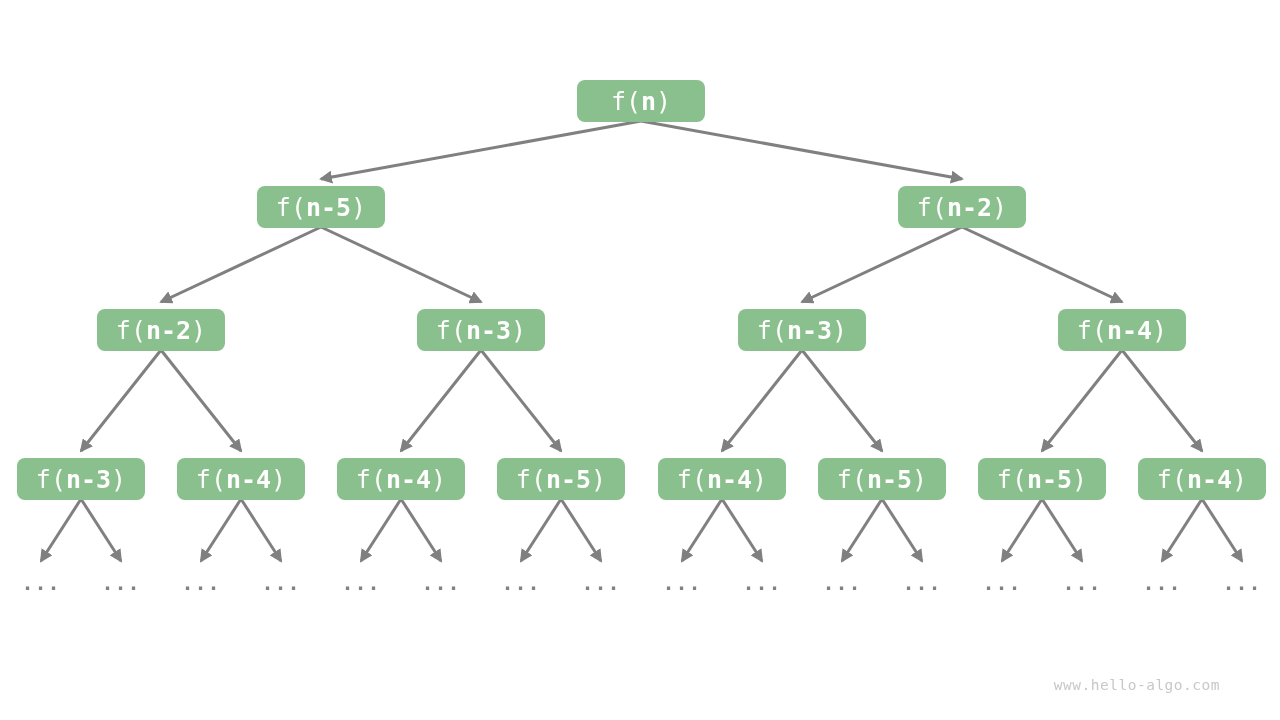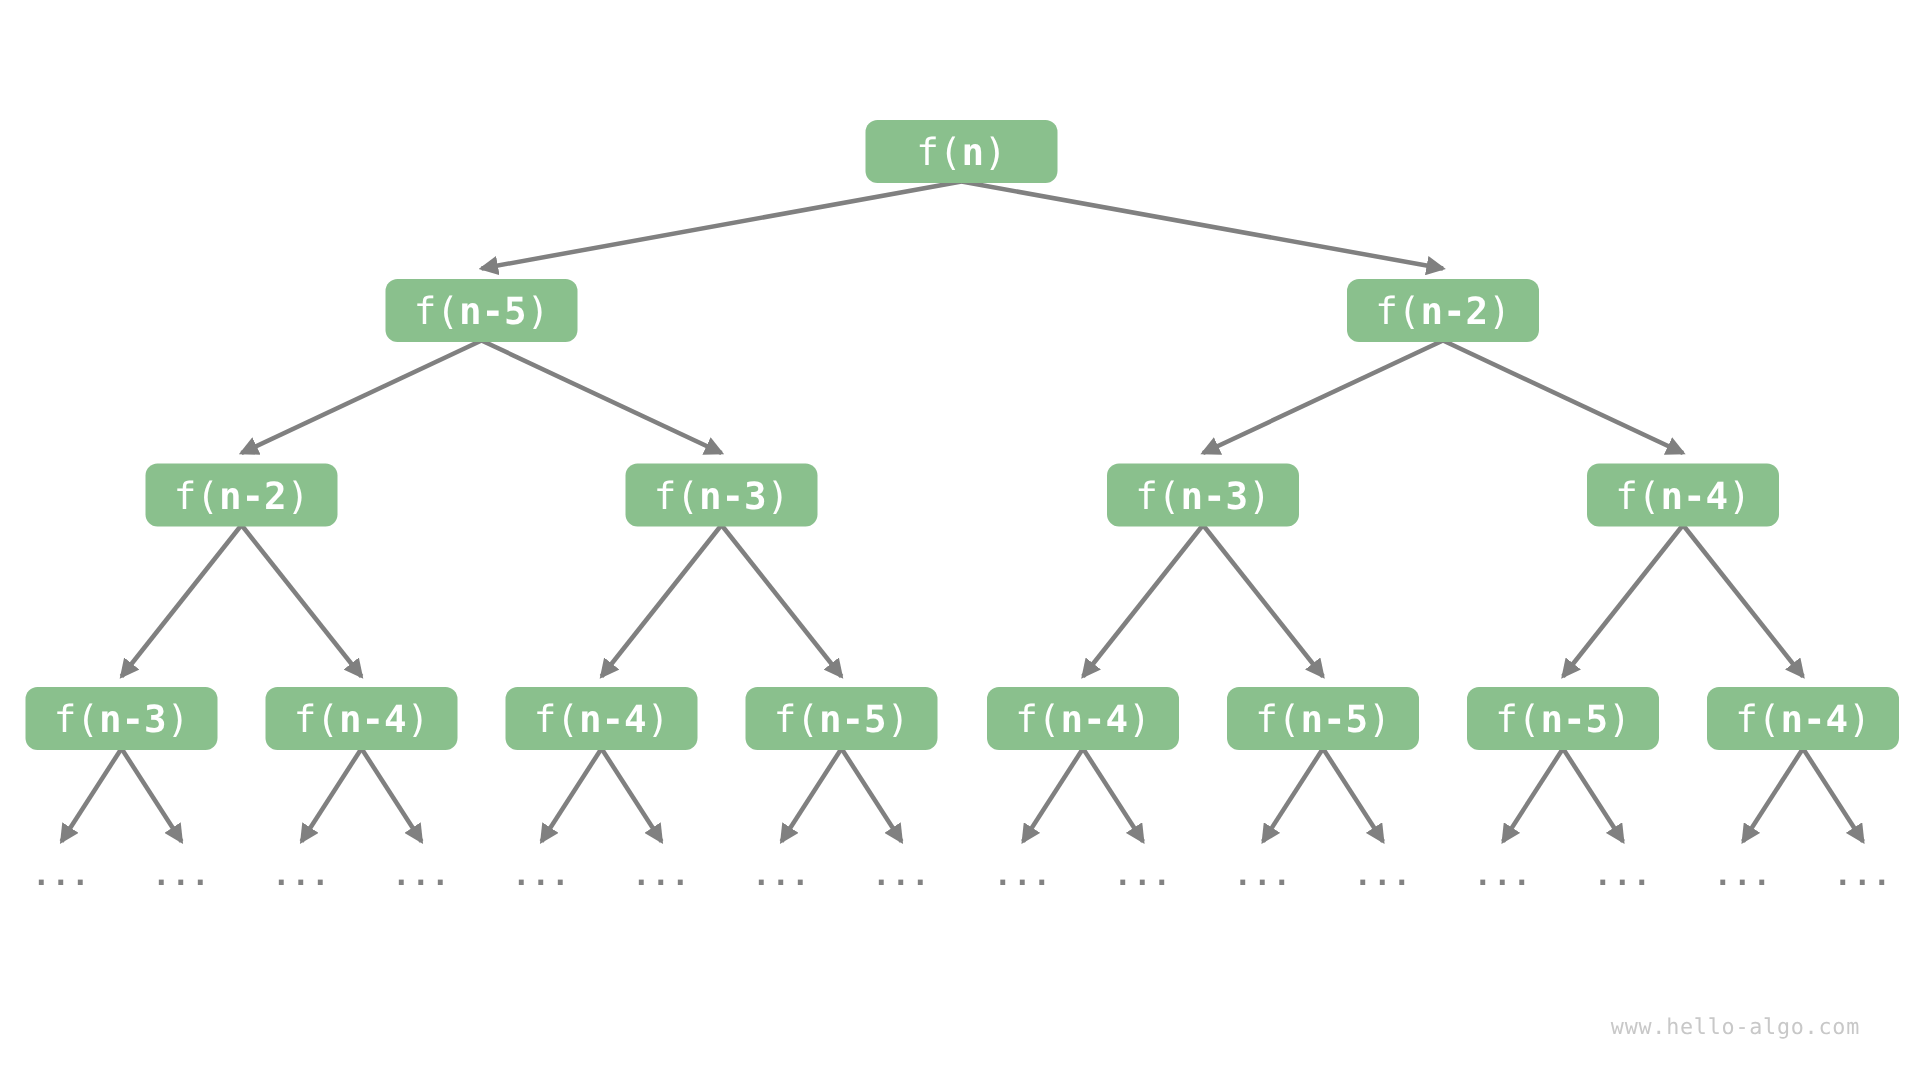--- a/index.html
+++ b/index.html
@@ -37,21 +37,21 @@
     font-size: 25px;
     line-height: 1;
     white-space: nowrap;
     user-select: none;
   }
   .tree-node .part-prefix,
   .tree-node .part-suffix { font-weight: 400; }
   .tree-node .part-arg    { font-weight: 700; }
   .watermark {
     position: absolute;
-    right: 40px; top: 677px;
+    right: 60px; top: 677px;
     font-size: 14.5px;
     letter-spacing: 0.5px;
     color: #c8c8c8;
     user-select: none;
   }
 </style>
 </head>
 <body>
 
 <div class="stage">

